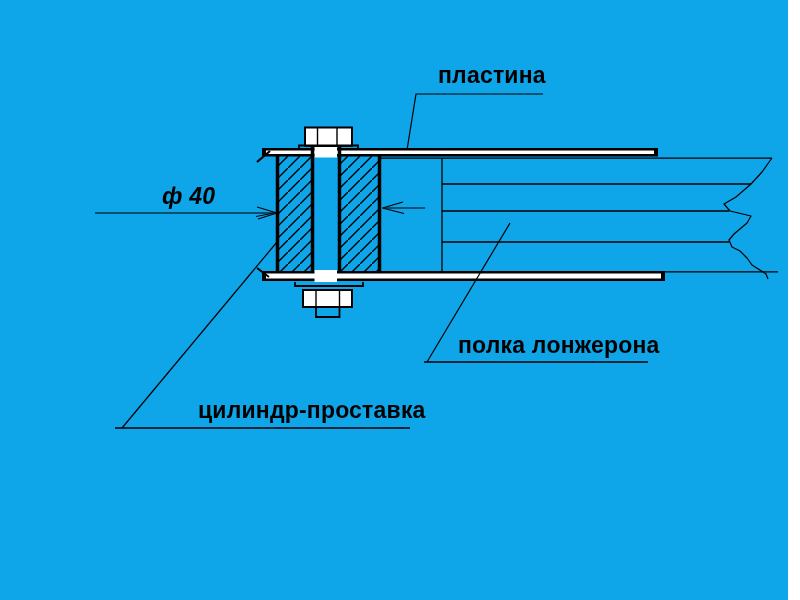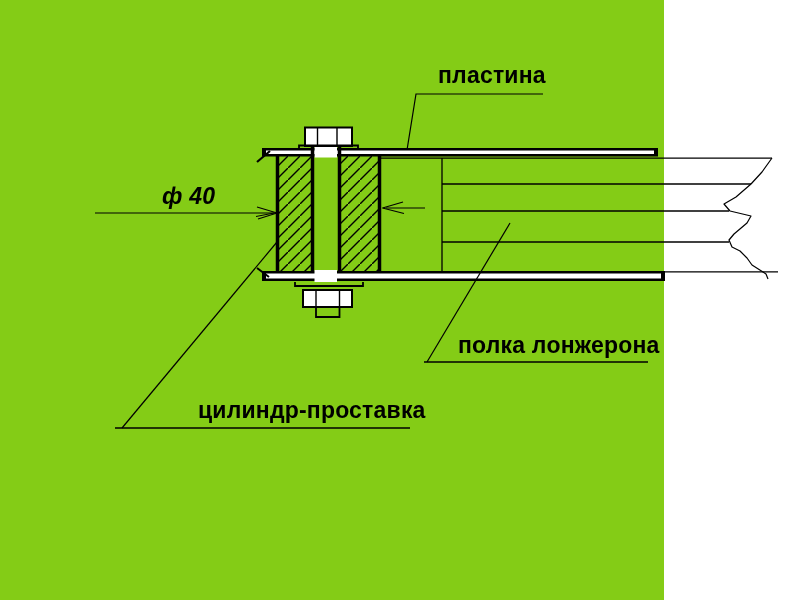--- a/index.html
+++ b/index.html
@@ -6,23 +6,23 @@
     margin: 0;
     padding: 0;
     width: 800px;
     height: 600px;
     overflow: hidden;
     background: #ffffff;
     font-family: "Liberation Sans", sans-serif;
   }
   .stage {
     position: relative;
-    width: 664px;
+    width: 788px;
     height: 600px;
-    background: #84cc16;
+    background: #0ea5e9;
   }
   .stage svg {
     position: absolute;
     left: 0;
     top: 0;
   }
   .label {
     position: absolute;
     color: #000000;
     font-weight: bold;

